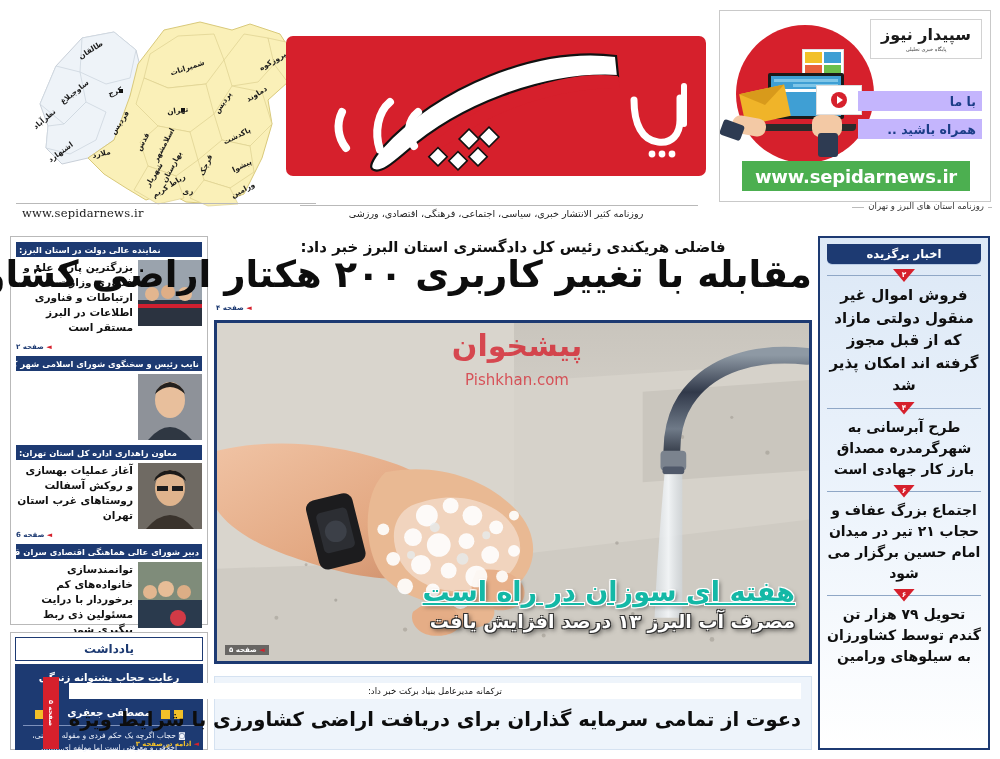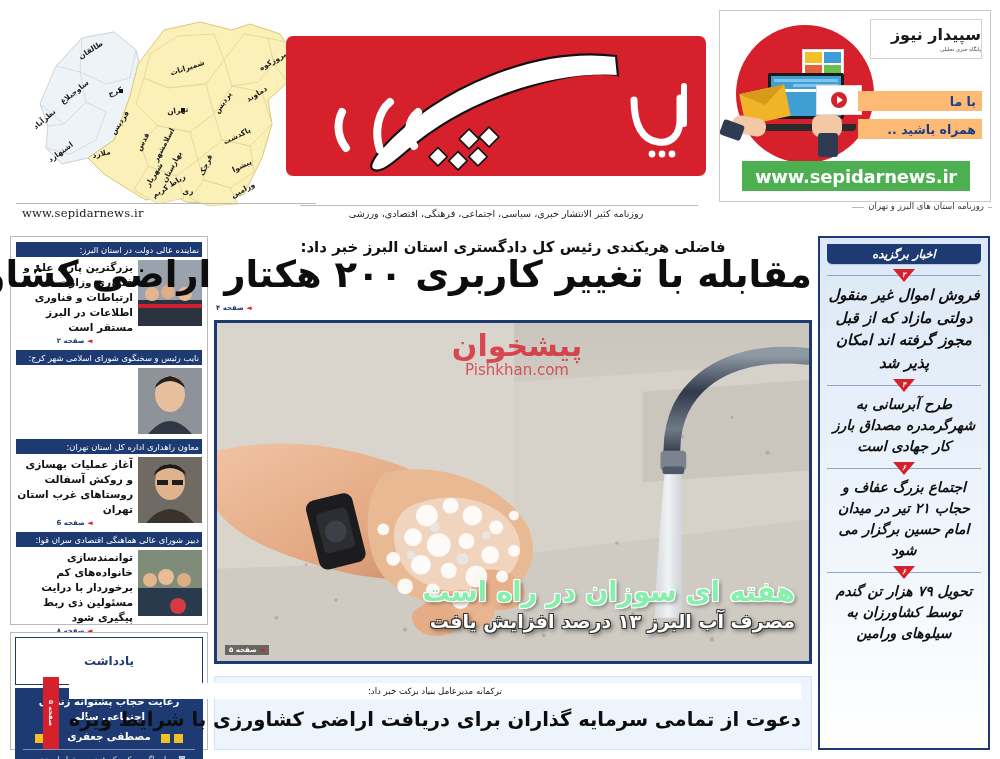--- a/index.html
+++ b/index.html
@@ -86,21 +86,21 @@
   }
 
   
   .ad-box {
     position: absolute; left: 719px; top: 10px; width: 272px; height: 192px;
     border: 1px solid #c9c9c9; background: #ffffff; overflow: hidden;
   }
   .ad-logo {
     position: absolute; right: 8px; top: 8px; width: 112px; height: 40px;
     border: 1px solid #d2d2d2; background: #fff;
-    display: flex; flex-direction: column; 
+    display: flex; flex-direction: column; align-items: center;
     justify-content: center;
   }
   .ad-logo-main {
     font-size: 16px; color: #1a1a1a; font-weight: bold; direction: rtl;
     line-height: 1;
   }
   .ad-logo-sub { font-size: 5.2px; color: #444; direction: rtl; margin-top: 3px; }
 
   .ad-circle {
     position: absolute; left: 16px; top: 14px; width: 138px; height: 138px;
@@ -170,21 +170,21 @@
     position: absolute; left: 92px; top: 104px; width: 30px; height: 22px;
     background: #f3c9a5; border-radius: 8px;
   }
   .ad-hand-r::after {
     content: ""; position: absolute; left: 6px; top: 18px;
     width: 20px; height: 24px; background: #2e3b52; border-radius: 3px;
   }
 
   .ad-line {
     position: absolute; right: 8px; height: 20px; width: 124px;
-    background: #fdba74; display: flex; align-items: center;
+    background: #c4b5fd; display: flex; align-items: center;
     justify-content: flex-start; padding: 0 6px; direction: rtl;
     font-size: 12.5px; font-weight: bold; color: #1b3d87;
   }
   .ad-line.l1 { top: 80px; }
   .ad-line.l2 { top: 108px; }
 
   .ad-url {
     position: absolute; left: 22px; bottom: 10px; width: 228px; height: 30px;
     background: #4caf50; color: #fff; display: flex;
     align-items: center; justify-content: center;
@@ -193,58 +193,58 @@
   }
 
   
   .left-col {
     position: absolute; left: 10px; top: 236px; width: 198px; height: 514px;
   }
   .center-col {
     position: absolute; left: 214px; top: 236px; width: 598px; height: 514px;
   }
   .right-col {
-    position: absolute; left: 818px; top: 236px; width: 172px; height: 514px; font-style: italic;
+    position: absolute; left: 818px; top: 236px; width: 172px; height: 514px;
   }
 
   
   .lc-frame {
     position: absolute; left: 0; top: 0; width: 198px; height: 389px;
     border: 1px solid #b9b9b9; background: #fff; padding: 5px;
   }
   .lc-item { position: relative; margin-bottom: 5px; }
   .lc-kicker {
-    background: #1d3a72; color: #fff; font-size: 8.4px; font-weight: normal;
-    text-align: right; padding: 2.5px 3px; direction: rtl;
+    background: #1d3a72; color: #fff; font-size: 8.4px; font-weight: bold;
+    text-align: left; padding: 2.5px 3px; direction: rtl;
     white-space: nowrap; overflow: hidden;
   }
   .lc-body { display: flex; direction: rtl; margin-top: 3px; }
   .lc-photo {
     width: 64px; height: 66px; flex: 0 0 64px; overflow: hidden;
     margin-left: 5px; position: relative; background: #cfd3d8;
   }
   .lc-photo svg { display: block; width: 64px; height: 66px; }
   .lc-text {
     flex: 1; direction: rtl; text-align: right;
     font-size: 10.6px; font-weight: bold; color: #111; line-height: 1.42;
   }
   .lc-page {
-    direction: rtl; text-align: center; font-size: 7px; color: #1d3a72;
-    font-weight: bold; margin-top: 2px;
+    direction: rtl; text-align: left; font-size: 7px; color: #1d3a72;
+    font-weight: bold; margin-top: 8px;
   }
   .lc-page .tri { color: #d6202c; font-size: 7px; }
 
   
   .note-box {
     position: absolute; left: 0; top: 396px; width: 198px; height: 118px;
     border: 1px solid #b9b9b9; background: #fff; padding: 4px;
   }
   .note-title {
     border: 1px solid #1d3a72; color: #1d3a72; font-weight: bold;
-    font-size: 12px; text-align: center; padding: 16px; direction: rtl;
+    font-size: 12px; text-align: center; padding: 4px; direction: rtl;
     background: #fff;
   }
   .note-inner {
     margin-top: 3px; background: #1d3a72; color: #fff; padding: 6px 6px 4px;
     direction: rtl; text-align: center; height: 86px; position: relative;
   }
   .note-h1 { font-size: 10.2px; font-weight: bold; line-height: 1.5; }
   .note-author {
     font-size: 10.2px; font-weight: bold; margin-top: 2px; position: relative;
     display: inline-block;
@@ -292,32 +292,33 @@
   .photo-wm {
     position: absolute; left: 225px; top: 8px; width: 150px;
     text-align: center; direction: rtl; pointer-events: none;
   }
   .photo-wm .wm1 {
     font-size: 30px; font-weight: bold; color: #d6202c; opacity: .78;
     line-height: 1;
   }
   .photo-wm .wm2 {
     font-size: 15px; color: #d6202c; opacity: .72; direction: ltr;
-    margin-top: 0; font-family: "DejaVu Sans", sans-serif;
+    margin-top: 10px; font-family: "DejaVu Sans", sans-serif;
   }
 
   .photo-ovl {
     position: absolute; right: 14px; bottom: 28px; text-align: right;
     direction: rtl;
   }
   .photo-ovl .o1 {
-    font-size: 27px; font-weight: bold; color: #86efac;
+    font-size: 27px; font-weight: bold; color: #14b8a6;
     text-shadow: 0 0 3px #fff, 1px 1px 0 #fff, -1px -1px 0 #fff,
                  1px -1px 0 #fff, -1px 1px 0 #fff, 2px 2px 4px rgba(0,0,0,.5);
     line-height: 1.1;
+    text-decoration: underline;
   }
   .photo-ovl .o2 {
     font-size: 19px; font-weight: bold; color: #ffffff; margin-top: 4px;
     text-shadow: 1px 1px 0 #333, -1px -1px 0 #333, 1px -1px 0 #333,
                  -1px 1px 0 #333, 2px 2px 5px rgba(0,0,0,.7);
     line-height: 1.2;
   }
   .photo-page {
     position: absolute; left: 8px; bottom: 6px;
     font-size: 7px; color: #fff; font-weight: bold; direction: rtl;

